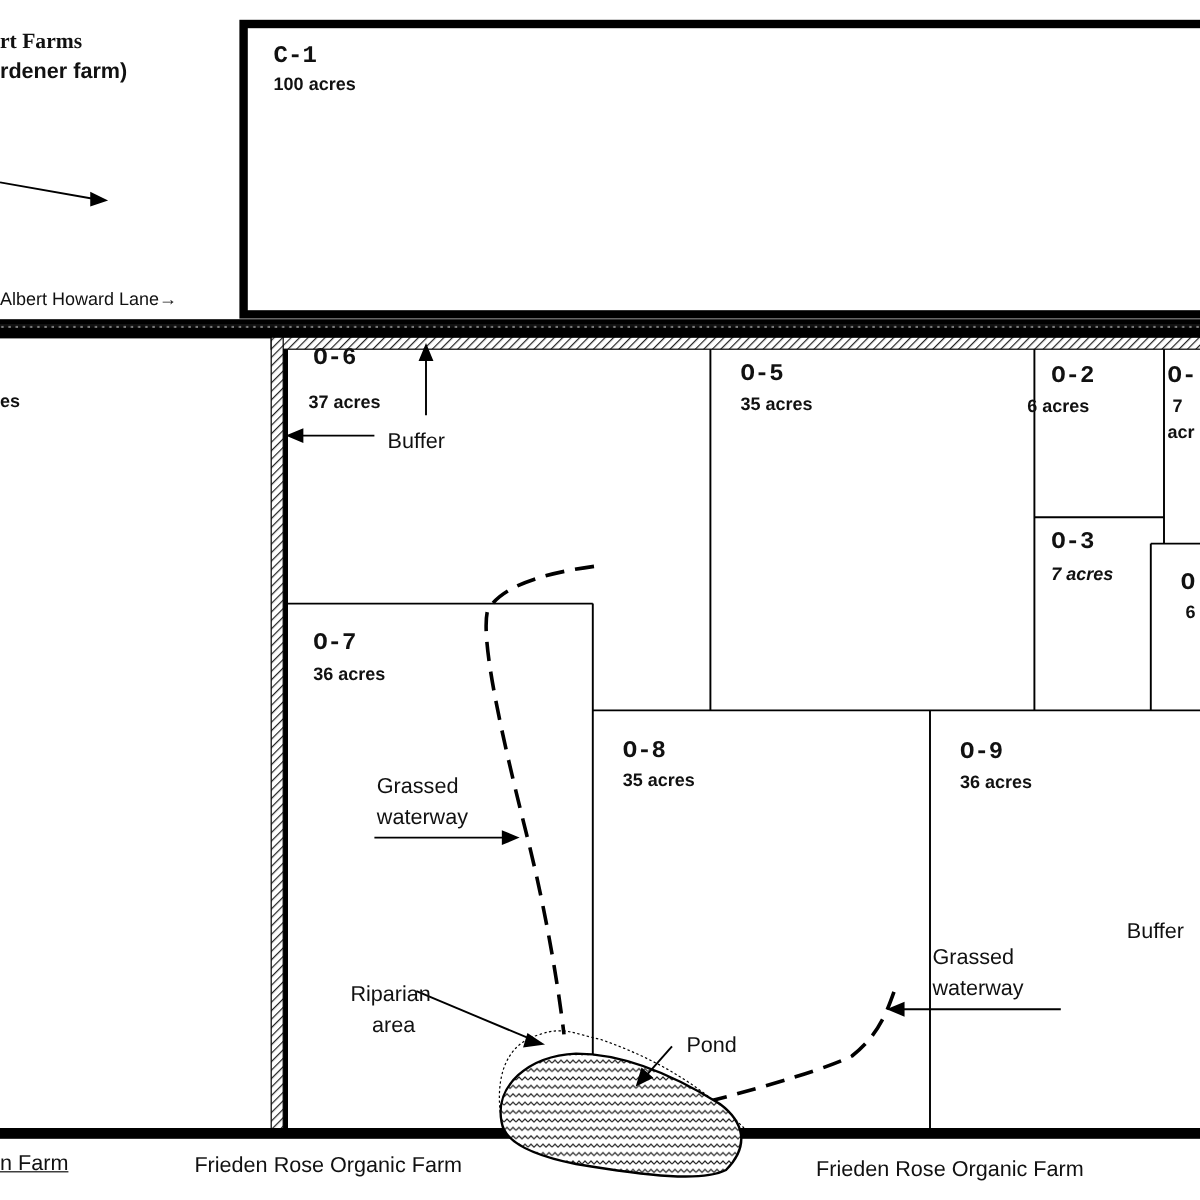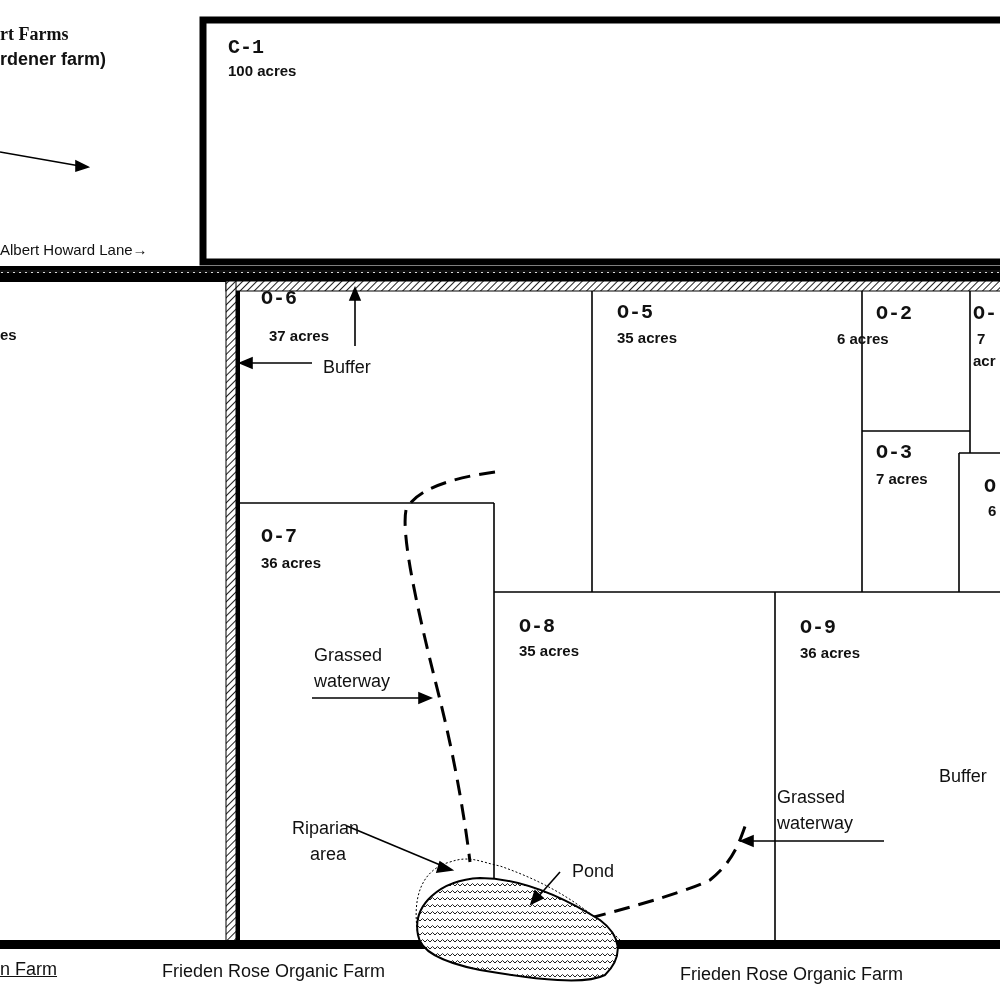--- a/index.html
+++ b/index.html
@@ -82,34 +82,34 @@
 
 <div class="lbl big" style="left:0;top:22px;font-family:Liberation Serif, serif;">rt Farms</div>
 <div class="lbl big" style="left:0;top:47px;">rdener farm)</div>
 <div class="lbl" style="left:0;top:241px;font-size:15px;">Albert Howard Lane→</div>
 <div class="lbl acr" style="left:0;top:326px;">es</div>
 
 <div class="lbl fid" style="left:228px;top:37px;">C-1</div>
 <div class="lbl acr" style="left:228px;top:62px;">100 acres</div>
 
 <div class="lbl fid" style="left:261px;top:288px;">O-6</div>
-<div class="lbl acr" style="left:269px;top:327px;">37 acres</div>
+<div class="lbl acr" style="left:257px;top:327px;">37 acres</div>
 
 <div class="lbl fid" style="left:617px;top:302px;">O-5</div>
 <div class="lbl acr" style="left:617px;top:329px;">35 acres</div>
 
 <div class="lbl fid" style="left:876px;top:303px;">O-2</div>
-<div class="lbl acr" style="left:837px;top:330px;text-align:center;">6 acres</div>
+<div class="lbl acr" style="left:856px;top:330px;text-align:center;">6 acres</div>
 
 <div class="lbl fid" style="left:973px;top:303px;">O-</div>
 <div class="lbl acr" style="left:977px;top:330px;">7</div>
 <div class="lbl acr" style="left:973px;top:352px;">acr</div>
 
 <div class="lbl fid" style="left:876px;top:442px;">O-3</div>
-<div class="lbl acr" style="left:876px;top:470px;">7 acres</div>
+<div class="lbl acr" style="left:876px;top:470px;font-style:italic;">7 acres</div>
 
 <div class="lbl fid" style="left:984px;top:476px;">O</div>
 <div class="lbl acr" style="left:988px;top:502px;">6</div>
 
 <div class="lbl fid" style="left:261px;top:526px;">O-7</div>
 <div class="lbl acr" style="left:261px;top:554px;">36 acres</div>
 
 <div class="lbl fid" style="left:519px;top:616px;">O-8</div>
 <div class="lbl acr" style="left:519px;top:642px;">35 acres</div>
 

